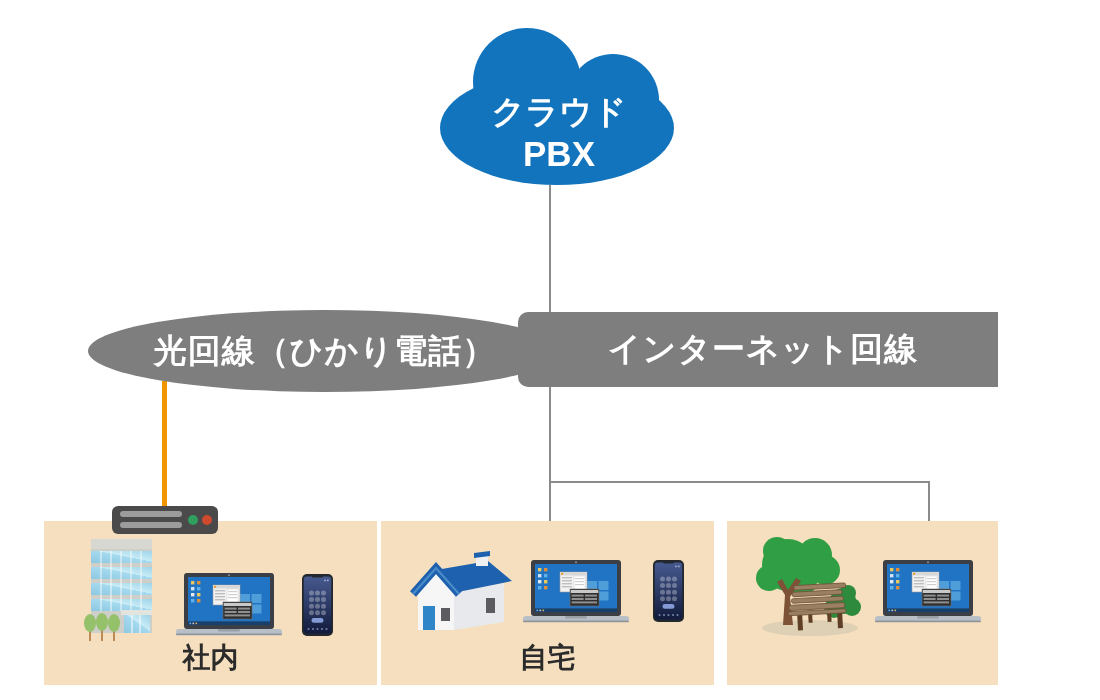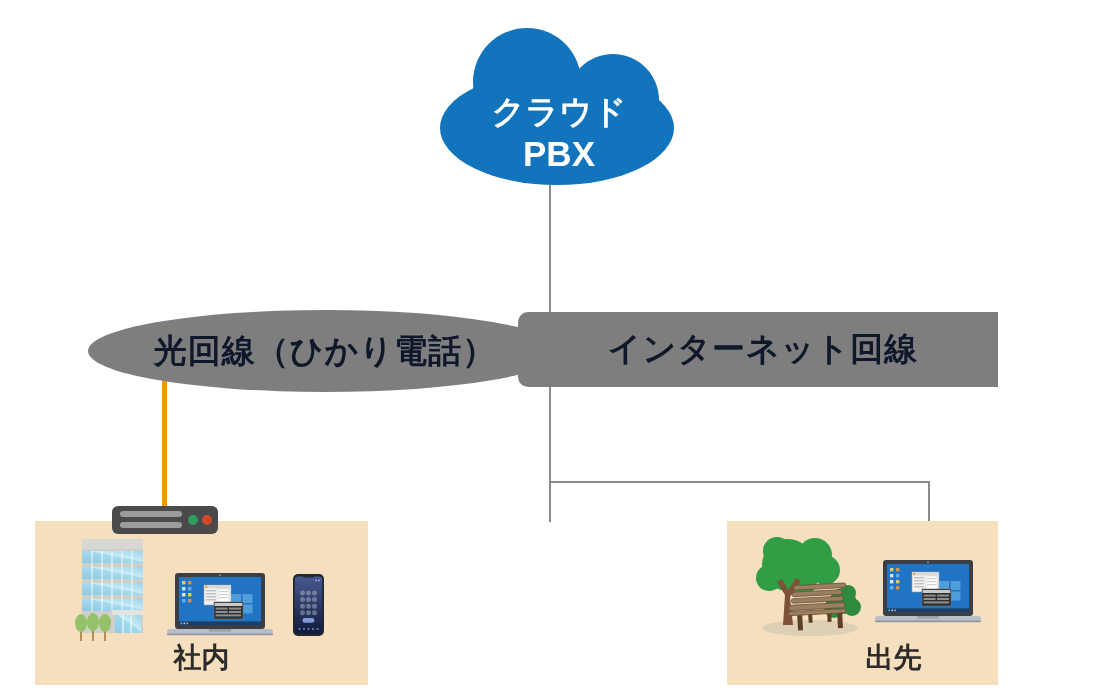--- a/index.html
+++ b/index.html
@@ -3,21 +3,21 @@
 <meta charset="utf-8">
 <style>
   html,body { margin:0; padding:0; background:#fff; }
   .stage {
     position:relative; width:998px; height:700px; background:#ffffff;
     font-family:"Liberation Sans","DejaVu Sans",sans-serif; overflow:hidden;
   }
   .vline, .hline { position:absolute; background:var(--connector-gray,#8a8a8a); z-index:0; }
   .orange { background:var(--accent-orange,#f29600) !important; }
   .pill {
-    position:absolute; background:var(--pill-gray,#7e7e7e); color:#0f172a;
+    position:absolute; background:var(--pill-gray,#7e7e7e); color:#ffffff;
     font-weight:700; font-size:33px; letter-spacing:1px;
     display:flex; align-items:center; justify-content:center; white-space:nowrap;
   }
   .pill-ellipse { left:88px; top:310px; width:474px; height:82px; border-radius:50%; z-index:3; }
   .pill-rect { left:518px; top:312px; width:490px; height:75px; border-radius:10px; z-index:2;align-items:center; }
   .cloud-svg { position:absolute; left:437px; top:24px; width:240px; height:164px; z-index:2; }
   .cloud-svg text { fill:#ffffff; font-weight:700; text-anchor:middle;
                     font-family:"Liberation Sans","DejaVu Sans",sans-serif; }
   .cloud-t1 { font-size:33px; }
   .cloud-t2 { font-size:35px; }
@@ -219,45 +219,56 @@
     <text class="cloud-t2" x="122" y="142">PBX</text>
   </svg>
 
   <div class="pill pill-rect">
     <span>インターネット回線</span>
   </div>
   <div class="pill pill-ellipse">
     <span>光回線（ひかり電話）</span>
   </div>
 
-  <div class="loc-box" style="left:35px;font-family:Liberation Serif, serif;">
+  <div class="loc-box" style="left:44px;font-family:Liberation Serif, serif;">
     <svg class="art" style="left:38px; top:18px; width:72px; height:104px;" viewBox="0 0 72 104">
         <use href="#sym-building"></use>
       </svg>
     <svg class="art" style="left:132px; top:52px; width:106px; height:64px;" viewBox="0 0 106 64">
         <use href="#sym-laptop"></use>
       </svg>
     <svg class="art" style="left:258px; top:53px; width:31px; height:62px;" viewBox="0 0 31 62">
         <use href="#sym-phone"></use>
       </svg>
     <div class="loc-label">社内</div>
   </div>
 
+  <div class="loc-box" style="left:381px;">
+    <svg class="art" style="left:29px; top:27px; width:102px; height:86px;" viewBox="0 0 102 86">
+        <use href="#sym-house"></use>
+      </svg>
+    <svg class="art" style="left:142px; top:39px; width:106px; height:64px;" viewBox="0 0 106 64">
+        <use href="#sym-laptop"></use>
+      </svg>
+    <svg class="art" style="left:272px; top:39px; width:31px; height:62px;" viewBox="0 0 31 62">
+        <use href="#sym-phone"></use>
+      </svg>
+    <div class="loc-label">自宅</div>
+  </div>
 
   <div class="loc-box" style="left:727px;">
     <svg class="art" style="left:28px; top:14px; width:112px; height:103px;" viewBox="0 0 112 103">
         <use href="#sym-treebench"></use>
       </svg>
     <svg class="art" style="left:148px; top:39px; width:106px; height:64px;" viewBox="0 0 106 64">
         <use href="#sym-laptop"></use>
       </svg>
     <svg class="art" style="left:278px; top:40px; width:31px; height:62px;" viewBox="0 0 31 62">
         <use href="#sym-phone"></use>
       </svg>
-    <div class="loc-label">出先</div>
   </div>
 
   <svg class="router-svg" viewBox="0 0 106 28">
     <rect x="0" y="0" width="106" height="28" rx="6" fill="#4a4a4a"></rect>
     <rect x="8" y="5" width="62" height="6" rx="3" fill="#9c9c9c"></rect>
     <rect x="8" y="16" width="62" height="6" rx="3" fill="#9c9c9c"></rect>
     <circle cx="81" cy="14" r="5" fill="#2f9e5f"></circle>
     <circle cx="95" cy="14" r="5" fill="#cd4a2d"></circle>
   </svg>
 

